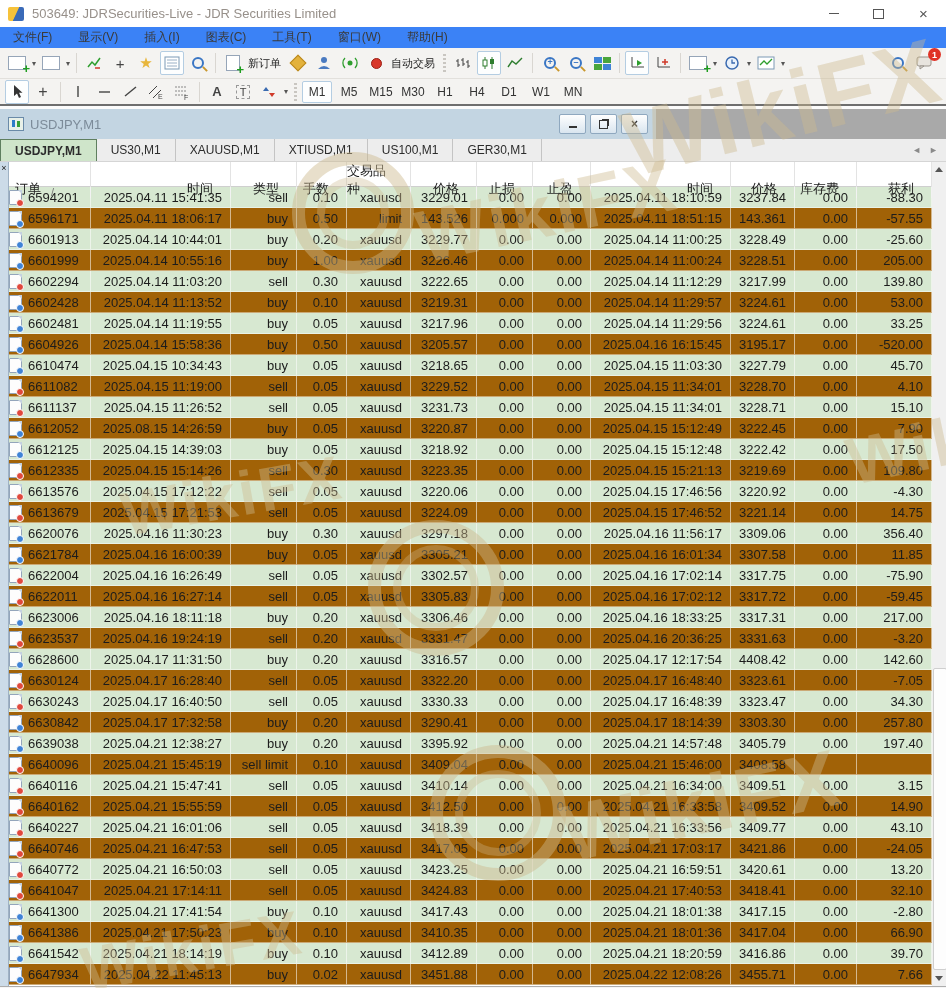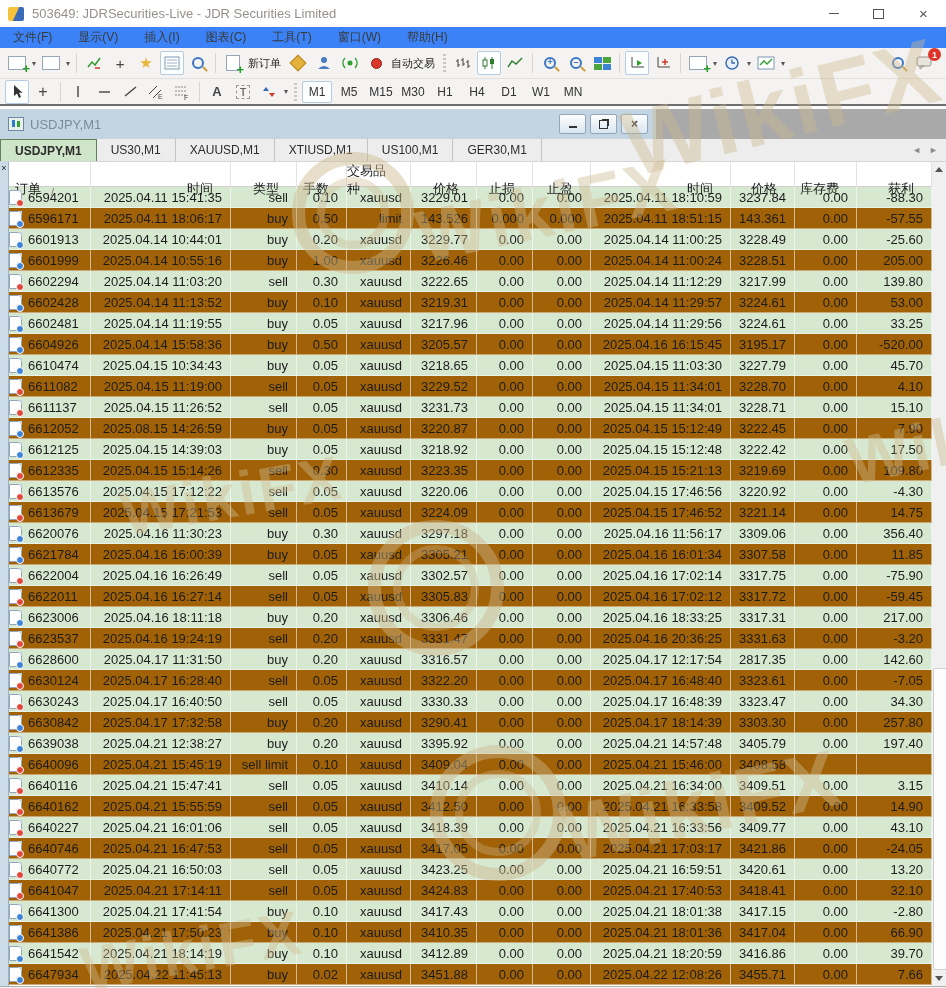--- a/index.html
+++ b/index.html
@@ -711,21 +711,21 @@
         <div class="trow odd">
           <div class="td left"><span class="docic buy"></span>6628600</div>
           <div class="td">2025.04.17 11:31:50</div>
           <div class="td">buy</div>
           <div class="td">0.20</div>
           <div class="td">xauusd</div>
           <div class="td">3316.57</div>
           <div class="td">0.00</div>
           <div class="td">0.00</div>
           <div class="td">2025.04.17 12:17:54</div>
-          <div class="td">2817.35</div>
+          <div class="td">4408.42</div>
           <div class="td">0.00</div>
           <div class="td">142.60</div>
         </div>
         <div class="trow even">
           <div class="td left"><span class="docic sell"></span>6630124</div>
           <div class="td">2025.04.17 16:28:40</div>
           <div class="td">sell</div>
           <div class="td">0.05</div>
           <div class="td">xauusd</div>
           <div class="td">3322.20</div>

